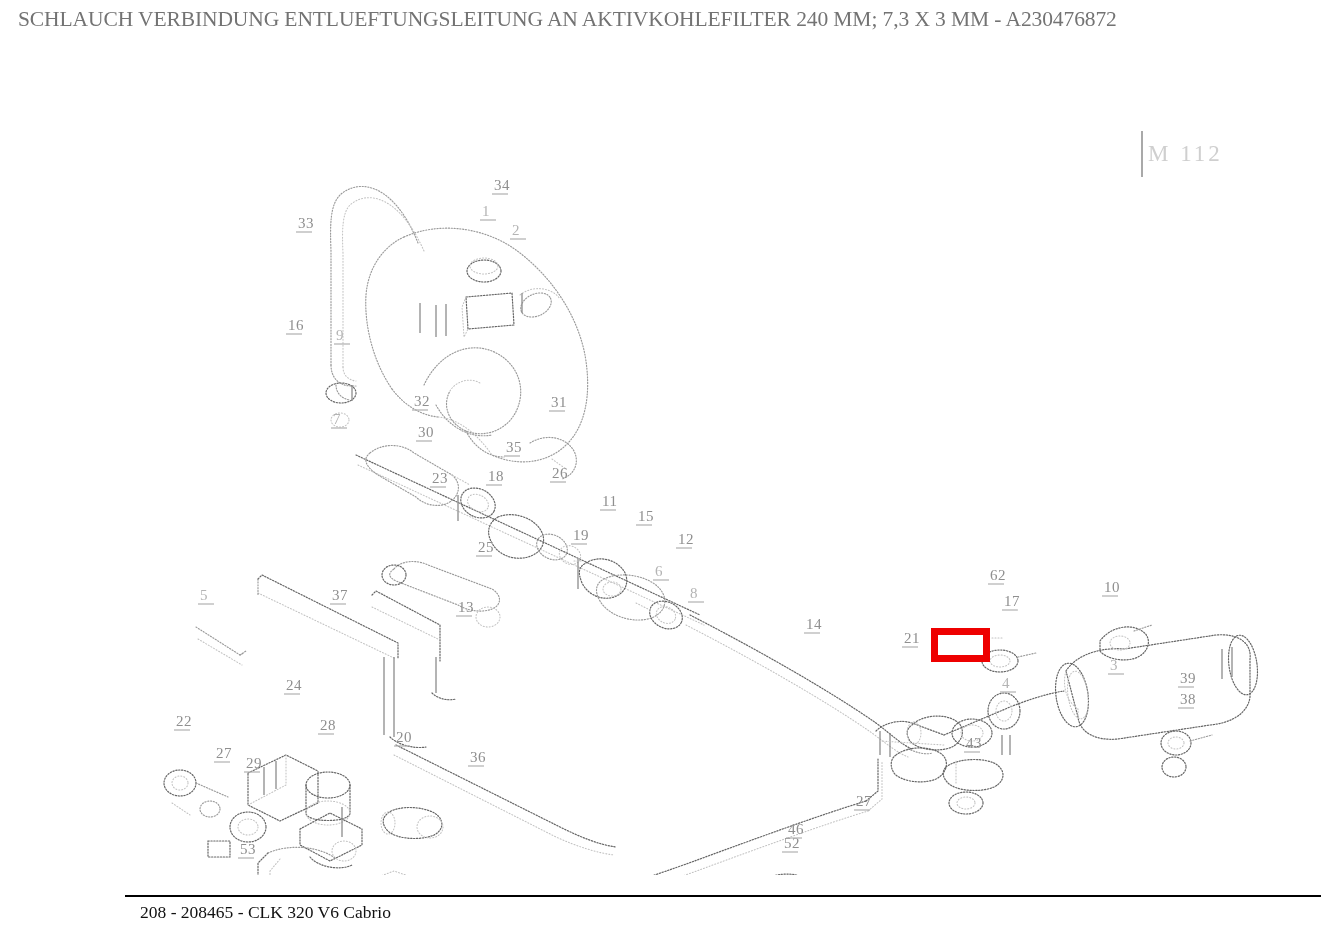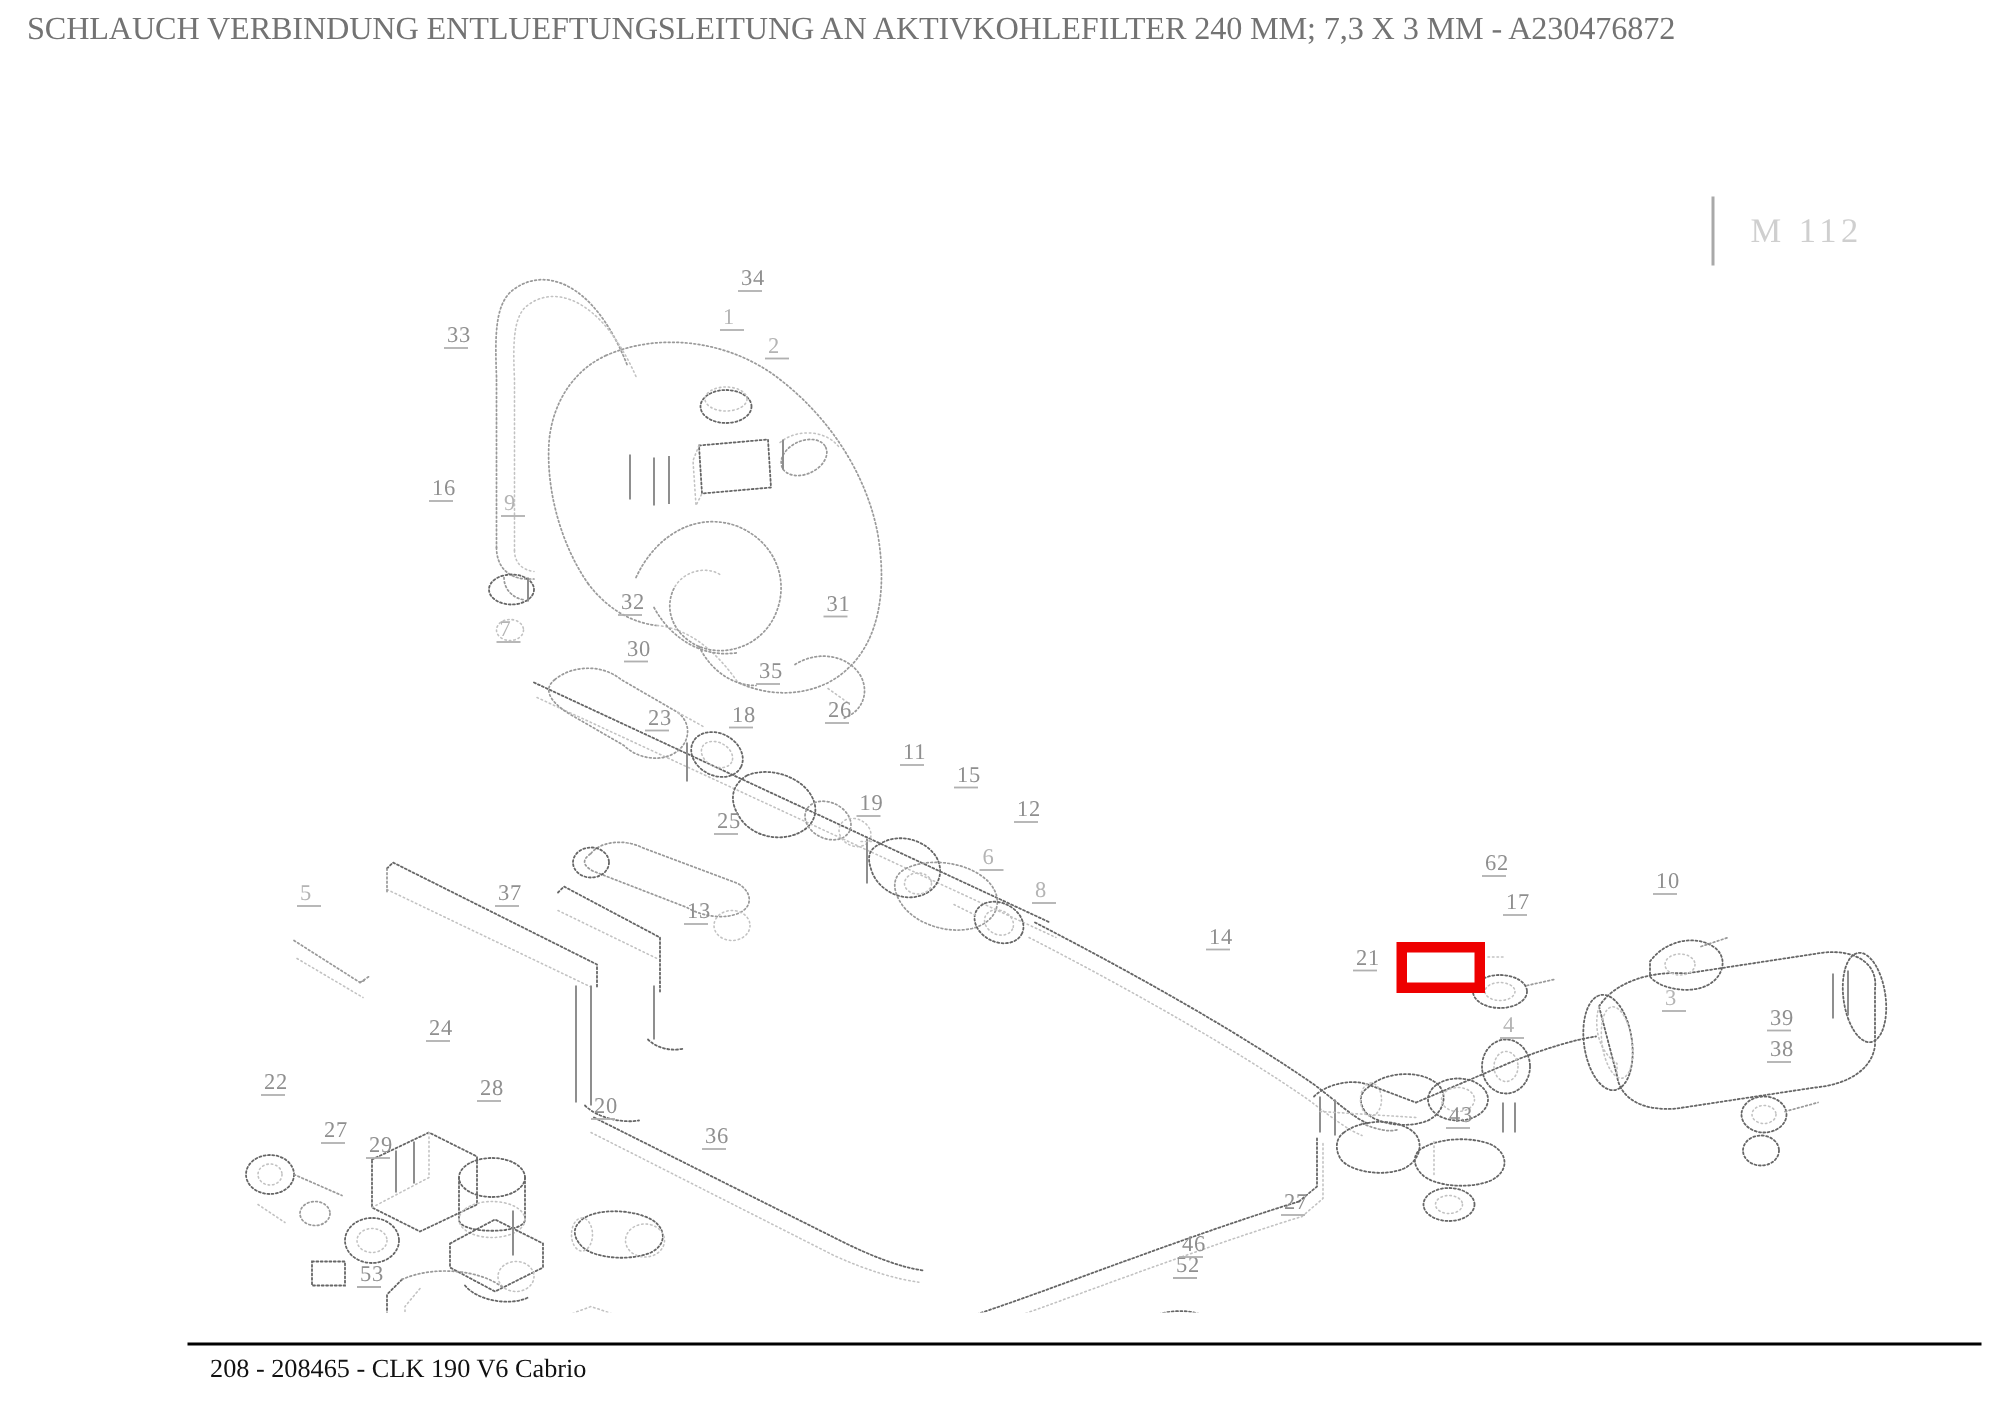--- a/index.html
+++ b/index.html
@@ -39,21 +39,21 @@
     height: 46px;
     display: flex;
     align-items: center;
   }
   #engine-code-rule {
     width: 2px;
     height: 46px;
     background: #a9a9a9;
   }
   #engine-code-text {
-    margin-left: 24px;
+    margin-left: 5px;
     font-size: 23px;
     color: #cfcfcf;
     letter-spacing: 3px;
     white-space: nowrap;
     font-family: "Liberation Serif", "DejaVu Serif", serif;
   }
 
   
   #drawing-canvas {
     position: absolute;
@@ -518,13 +518,13 @@
           <line class="leader" x1="786" y1="783" x2="802" y2="783"></line>
         </g>
       </g>
 
 </svg>
 </div>
 
 <div id="selection-highlight"></div>
 
 <div id="footer-rule"></div>
-<div id="footer-text">208 - 208465 - CLK 190 V6 Cabrio</div>
+<div id="footer-text">208 - 208465 - CLK 320 V6 Cabrio</div>
 
 </body></html>

